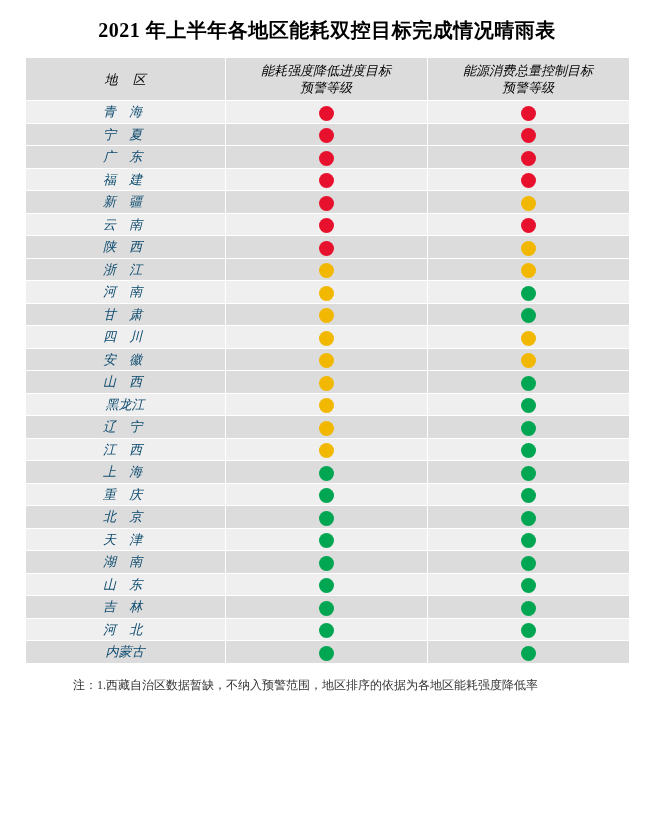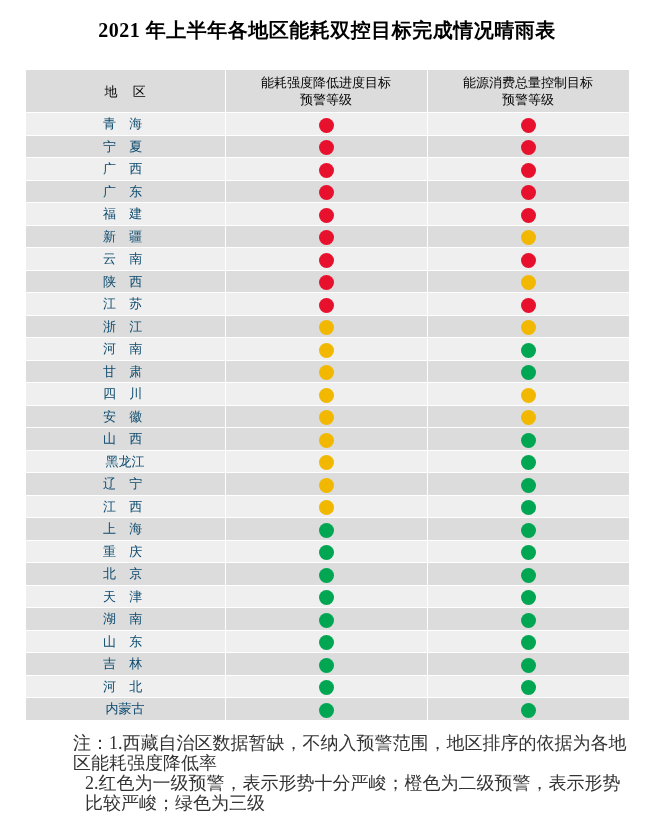--- a/index.html
+++ b/index.html
@@ -25,23 +25,24 @@
     font-family: "Liberation Serif", serif;
     font-weight: bold;
     font-size: 20px;
     letter-spacing: 0.5px;
     padding-top: 17px;
     padding-bottom: 13px;
     color: #000;
   }
   table.grid {
     border-collapse: collapse;
-    margin: 12px auto;
+    margin: 0 auto;
     width: 604px;
     table-layout: fixed;
+    font-style: italic;
   }
   table.grid td, table.grid th {
     border: 1px solid #ffffff;
     padding: 0;
   }
   thead th {
     background: #dcdcdc;
     font-weight: normal;
     font-size: 13px;
     line-height: 17px;
@@ -77,21 +78,21 @@
   .dot {
     display: inline-block;
     width: 15px;
     height: 15px;
     border-radius: 50%;
     vertical-align: middle;
   }
   .notes {
     width: 604px;
     margin: 11px auto 0 auto;
-    font-size: 18px;
+    font-size: 12px;
     line-height: 20px;
     color: #333333;
     font-family: "Liberation Serif", serif;
   }
   .note-line {
     padding-left: 48px;
     text-indent: 0;
   }
   .note-line.first { padding-left: 48px; }
   .note-line.second { padding-left: 60px; }
@@ -128,25 +129,20 @@
         <tr class="odd">
           <td><span class="region-name">青 海</span></td>
           <td><span class="dot" style="background: rgb(232, 17, 45);"></span></td>
           <td><span class="dot" style="background: rgb(232, 17, 45);"></span></td>
         </tr>
         <tr class="even">
           <td><span class="region-name">宁 夏</span></td>
           <td><span class="dot" style="background: rgb(232, 17, 45);"></span></td>
           <td><span class="dot" style="background: rgb(232, 17, 45);"></span></td>
         </tr>
-        <tr class="odd">
-          <td><span class="region-name">广 西</span></td>
-          <td><span class="dot" style="background: rgb(232, 17, 45);"></span></td>
-          <td><span class="dot" style="background: rgb(232, 17, 45);"></span></td>
-        </tr>
         <tr class="even">
           <td><span class="region-name">广 东</span></td>
           <td><span class="dot" style="background: rgb(232, 17, 45);"></span></td>
           <td><span class="dot" style="background: rgb(232, 17, 45);"></span></td>
         </tr>
         <tr class="odd">
           <td><span class="region-name">福 建</span></td>
           <td><span class="dot" style="background: rgb(232, 17, 45);"></span></td>
           <td><span class="dot" style="background: rgb(232, 17, 45);"></span></td>
         </tr>
@@ -157,25 +153,20 @@
         </tr>
         <tr class="odd">
           <td><span class="region-name">云 南</span></td>
           <td><span class="dot" style="background: rgb(232, 17, 45);"></span></td>
           <td><span class="dot" style="background: rgb(232, 17, 45);"></span></td>
         </tr>
         <tr class="even">
           <td><span class="region-name">陕 西</span></td>
           <td><span class="dot" style="background: rgb(232, 17, 45);"></span></td>
           <td><span class="dot" style="background: rgb(242, 184, 0);"></span></td>
-        </tr>
-        <tr class="odd">
-          <td><span class="region-name">江 苏</span></td>
-          <td><span class="dot" style="background: rgb(232, 17, 45);"></span></td>
-          <td><span class="dot" style="background: rgb(232, 17, 45);"></span></td>
         </tr>
         <tr class="even">
           <td><span class="region-name">浙 江</span></td>
           <td><span class="dot" style="background: rgb(242, 184, 0);"></span></td>
           <td><span class="dot" style="background: rgb(242, 184, 0);"></span></td>
         </tr>
         <tr class="odd">
           <td><span class="region-name">河 南</span></td>
           <td><span class="dot" style="background: rgb(242, 184, 0);"></span></td>
           <td><span class="dot" style="background: rgb(0, 166, 81);"></span></td>
@@ -258,17 +249,16 @@
         <tr class="even">
           <td><span class="region-name wide">内蒙古</span></td>
           <td><span class="dot" style="background: rgb(0, 166, 81);"></span></td>
           <td><span class="dot" style="background: rgb(0, 166, 81);"></span></td>
         </tr>
       </tbody>
   </table>
 
   <div class="notes">
     <div class="note-line first">注：1.西藏自治区数据暂缺，不纳入预警范围，地区排序的依据为各地区能耗强度降低率</div>
-    <div class="note-line second">2.红色为一级预警，表示形势十分严峻；橙色为二级预警，表示形势比较严峻；绿色为三级</div>
 
   </div>
 
 </div>
 
 </body></html>

